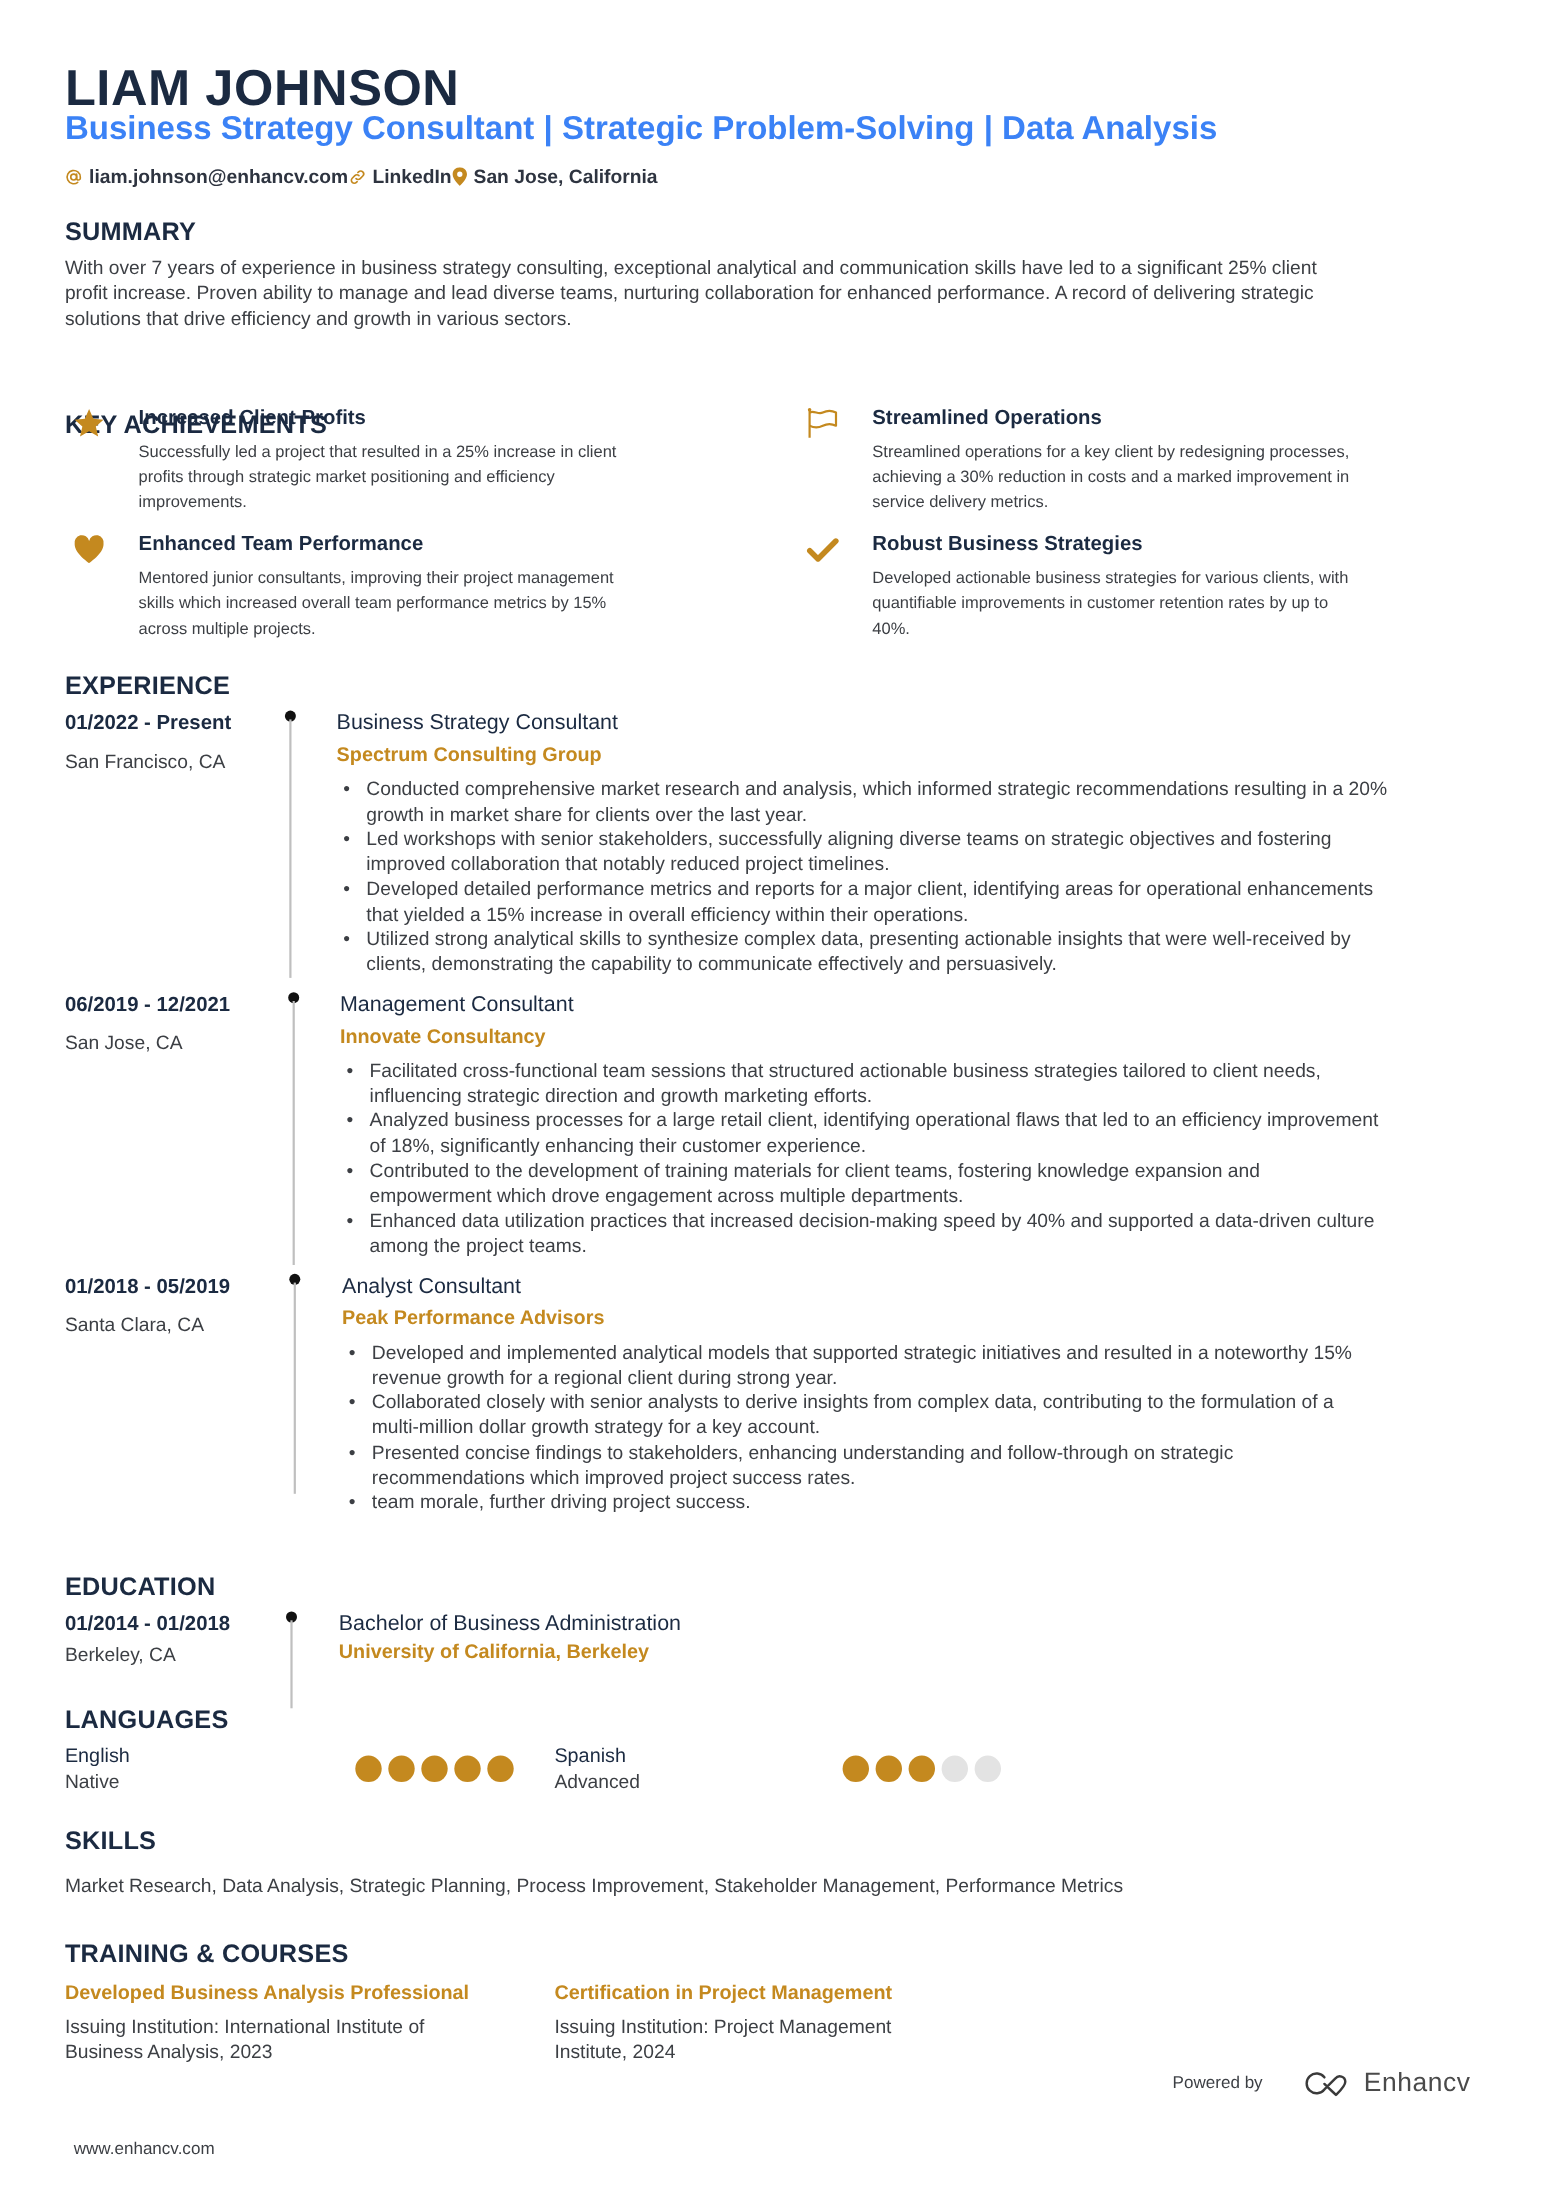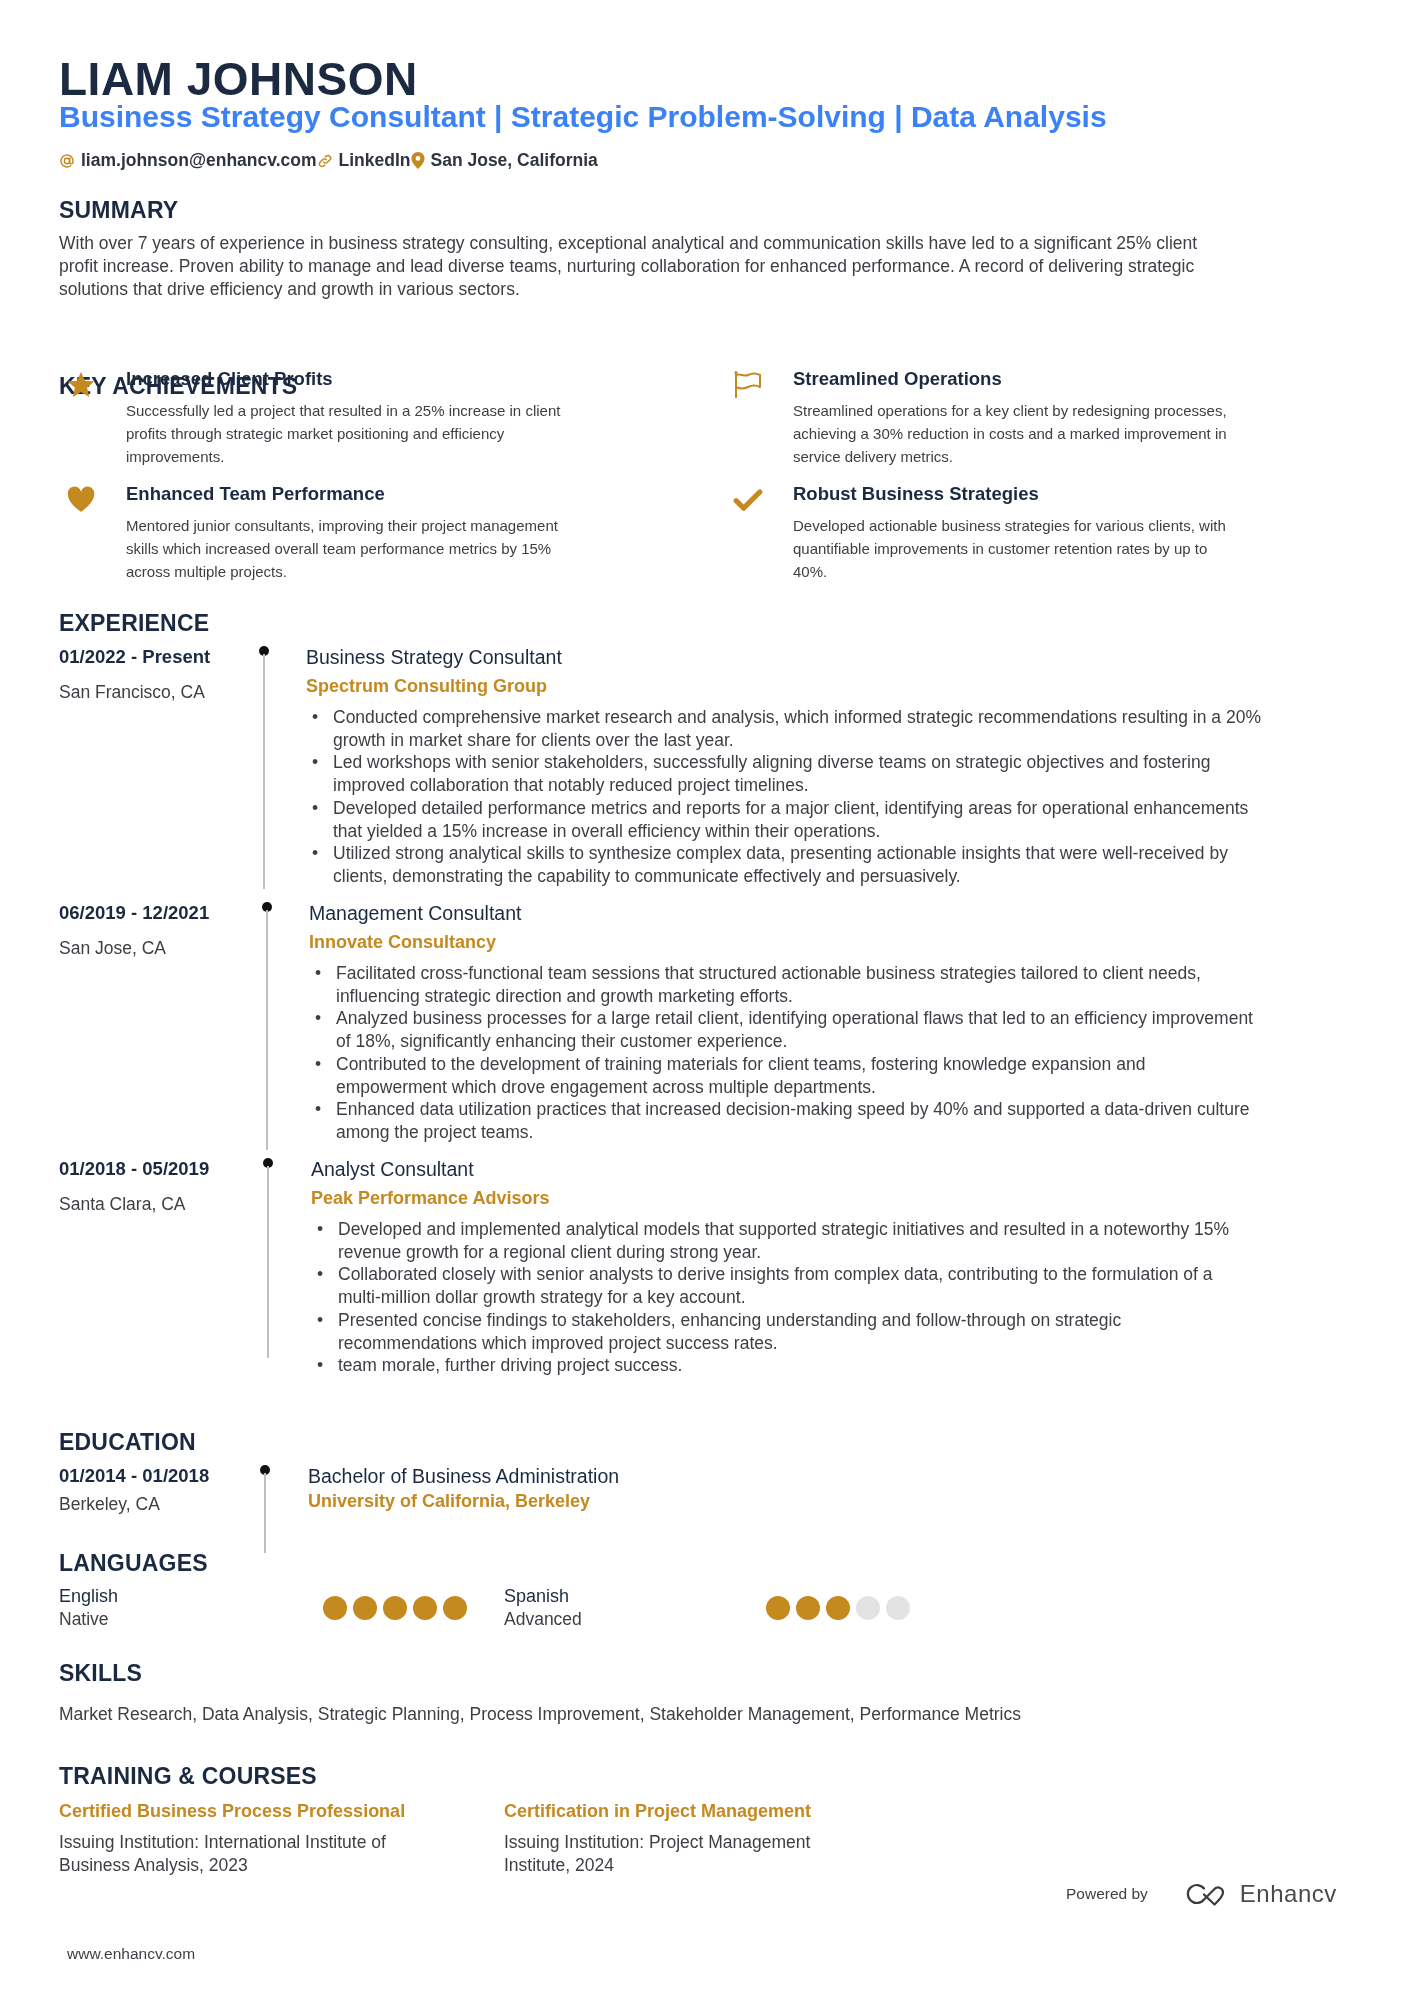--- a/index.html
+++ b/index.html
@@ -244,21 +244,21 @@
       <span style="background: rgb(196, 137, 31);"></span>
       <span style="background: rgb(227, 227, 227);"></span>
       <span style="background: rgb(227, 227, 227);"></span>
     </div>
 
   <div class="heading" style="top:1660px;">SKILLS</div>
   <div class="para" style="top:1703px;">Market Research, Data Analysis, Strategic Planning, Process Improvement, Stakeholder Management, Performance Metrics</div>
 
   <div class="heading" style="top:1763px;">TRAINING &amp; COURSES</div>
   <div class="course" style="left:0; top:1799px;">
-    <div class="ctitle">Certified Business Process Professional</div>
+    <div class="ctitle">Developed Business Analysis Professional</div>
     <div class="cdesc">
       <div>Issuing Institution: International Institute of</div>
       <div>Business Analysis, 2023</div>
     </div>
   </div>
   <div class="course" style="left:445px; top:1799px;">
     <div class="ctitle">Certification in Project Management</div>
     <div class="cdesc">
       <div>Issuing Institution: Project Management</div>
       <div>Institute, 2024</div>

